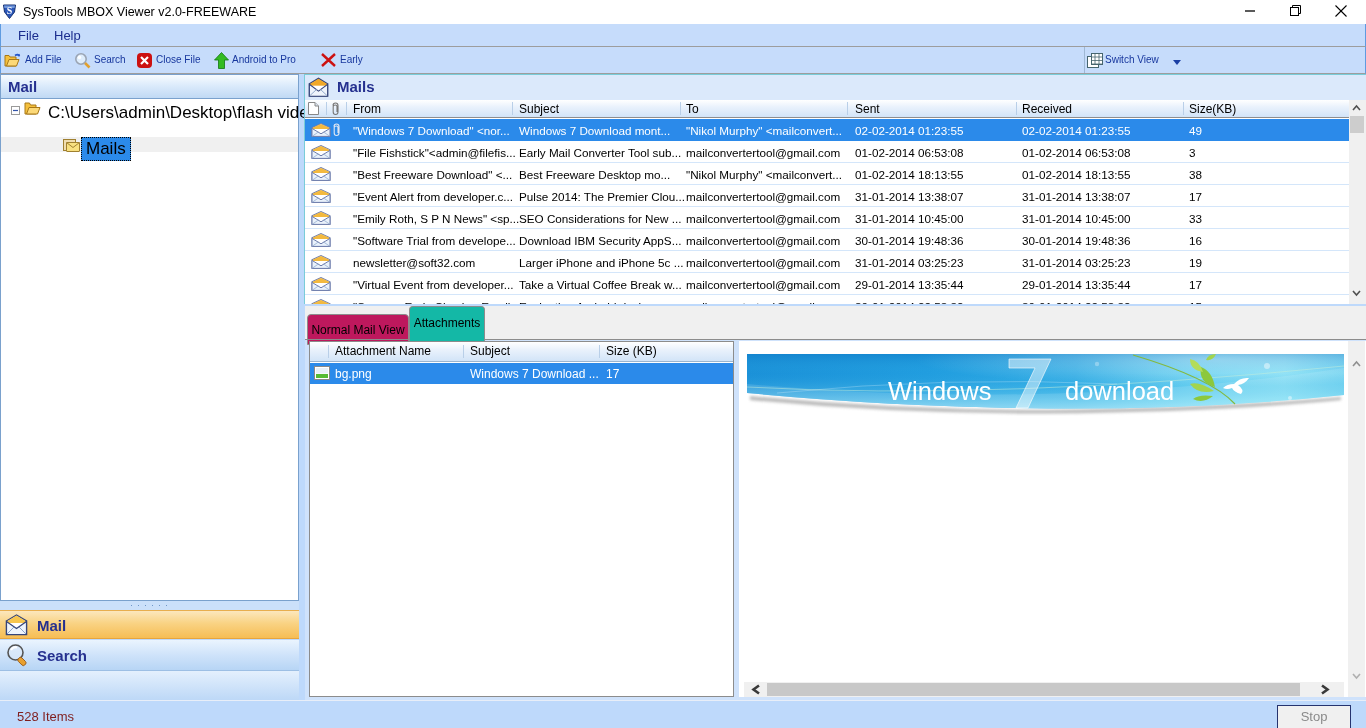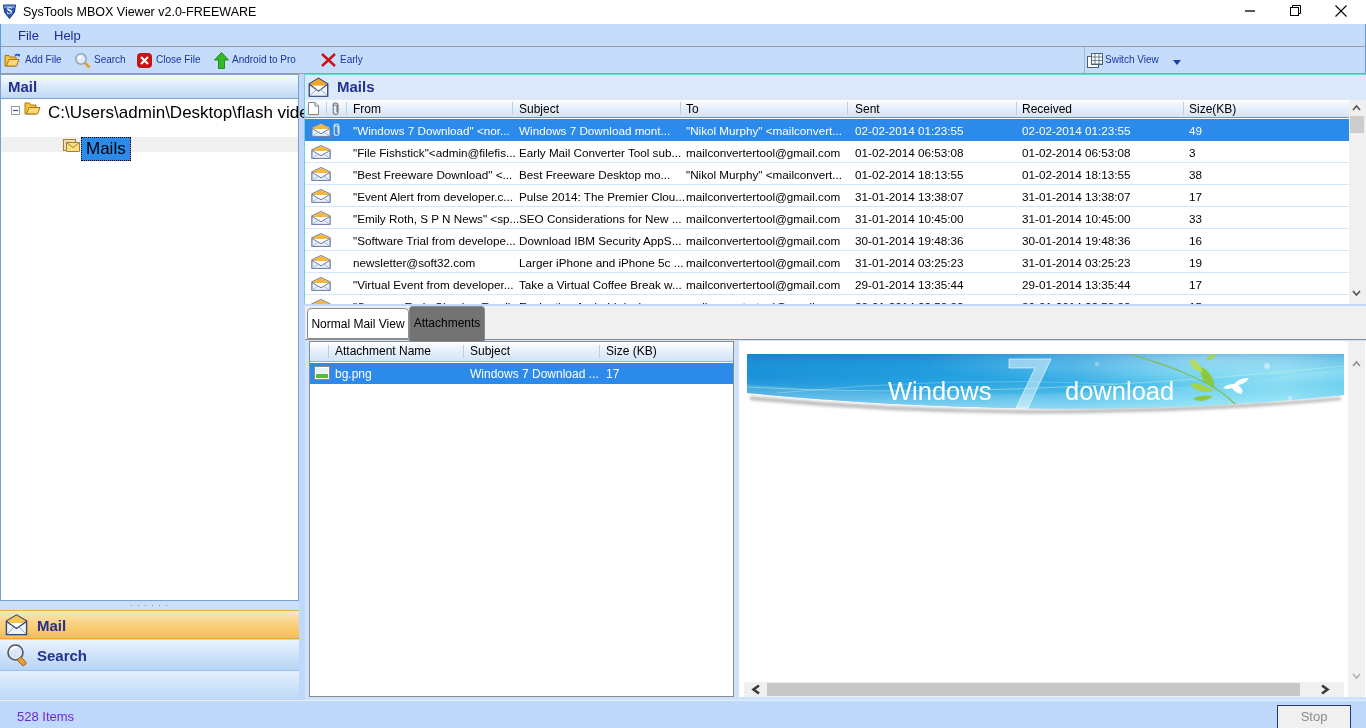--- a/index.html
+++ b/index.html
@@ -37,34 +37,34 @@
 .hcol{position:absolute;top:2px;font-size:12px;font-weight:normal;color:#000}
 .hsep{position:absolute;top:2px;width:1px;height:13px;background:#b9cfe8}
 .mrow{position:absolute;left:0;width:1045px;height:22px;background:#fff;border-bottom:1px solid #d4e6fa;color:#000}
 .mrow.sel{background:#2b8aea;color:#fff;border-bottom:1px solid #2b8aea}
 .mcell{position:absolute;top:5px;font-size:11.7px;white-space:nowrap}
 #list-vscroll{position:absolute;left:1044px;top:25px;width:17px;height:204px;background:#f0f0f0}
 #lv-thumb{position:absolute;left:1px;top:16px;width:14px;height:17px;background:#cdcdcd}
 
 #bottom-panel{left:305px;top:306px;width:1061px;height:394px;background:#cfe2fb}
 #tabstrip{position:absolute;left:0;top:0;width:1061px;height:33px;background:#f0f0f0}
-.tab{position:absolute;top:2px;height:31px;background:#ffffff;border:1px solid #8c8c8c;border-radius:4px 4px 0 0;font-size:12px;color:#000;text-align:center}
+.tab{position:absolute;top:8px;height:31px;background:#be185d;border:1px solid #8c8c8c;border-radius:4px 4px 0 0;font-size:12px;color:#000;text-align:center}
 #tab1{left:2px;width:102px;line-height:30px}
-#tab2{left:104px;width:76px;top:0;height:35px;background:#737373;border-bottom:none;line-height:32px;z-index:3}
+#tab2{left:104px;width:76px;top:0;height:35px;background:#14b8a6;border-bottom:none;line-height:32px;z-index:3}
 #tabline{position:absolute;left:0;top:33px;width:1061px;height:1px;background:#8c8c8c}
 #att-panel{position:absolute;left:4px;top:35px;width:425px;height:356px;background:#fff;border:1px solid #8c8c8c}
 #att-hdr{position:absolute;left:0;top:0px;width:423px;height:20px;background:linear-gradient(#ffffff,#eaf2fc 40%,#d2e4f8);border-bottom:1px solid #9ab4cf}
 #att-row{position:absolute;left:0;top:21px;width:423px;height:21px;background:#2b8aea;color:#fff}
 #preview{position:absolute;left:434px;top:35px;width:627px;height:356px;background:#fff}
 #pv-vscroll{position:absolute;left:609px;top:0;width:17px;height:356px;background:#f0f0f0}
 #pv-hscroll{position:absolute;left:5px;top:341px;width:600px;height:15px;background:#f0f0f0}
 #pv-thumb{position:absolute;left:23px;top:1px;width:533px;height:13px;background:#c8c8c8}
 
 #statusbar{left:0;top:700px;width:1366px;height:28px;background:#bed9fb;border-top:1px solid #e8eef8}
-#status-items{position:absolute;left:17px;top:8px;font-size:13px;color:#6d28d9}
+#status-items{position:absolute;left:17px;top:8px;font-size:13px;color:#7f1d1d}
 #btn-stop{position:absolute;left:1277px;top:4px;width:74px;height:26px;background:#f0f0f0;border:1px solid #26336e;color:#8a8a8a;font-size:13px;text-align:center;line-height:22px}
 </style>
 </head>
 <body>
 
 <div class="abs" id="titlebar">
   <svg style="left:2px;top:3px" width="15" height="16" viewBox="0 0 15 16">
     <path d="M1.5 2 L13.5 2 L12.5 9 Q7.5 15.5 7.5 15.5 Q2.5 9 2.5 9 Z" fill="#2a56b8" stroke="#16306e" stroke-width="1"></path>
     <path d="M2 2.5 L13 2.5 L12.6 5 L2.4 5 Z" fill="#6f95da"></path>
     <text x="7.5" y="11" font-size="10" font-weight="bold" fill="#fff" text-anchor="middle" font-family="Liberation Serif">S</text>

